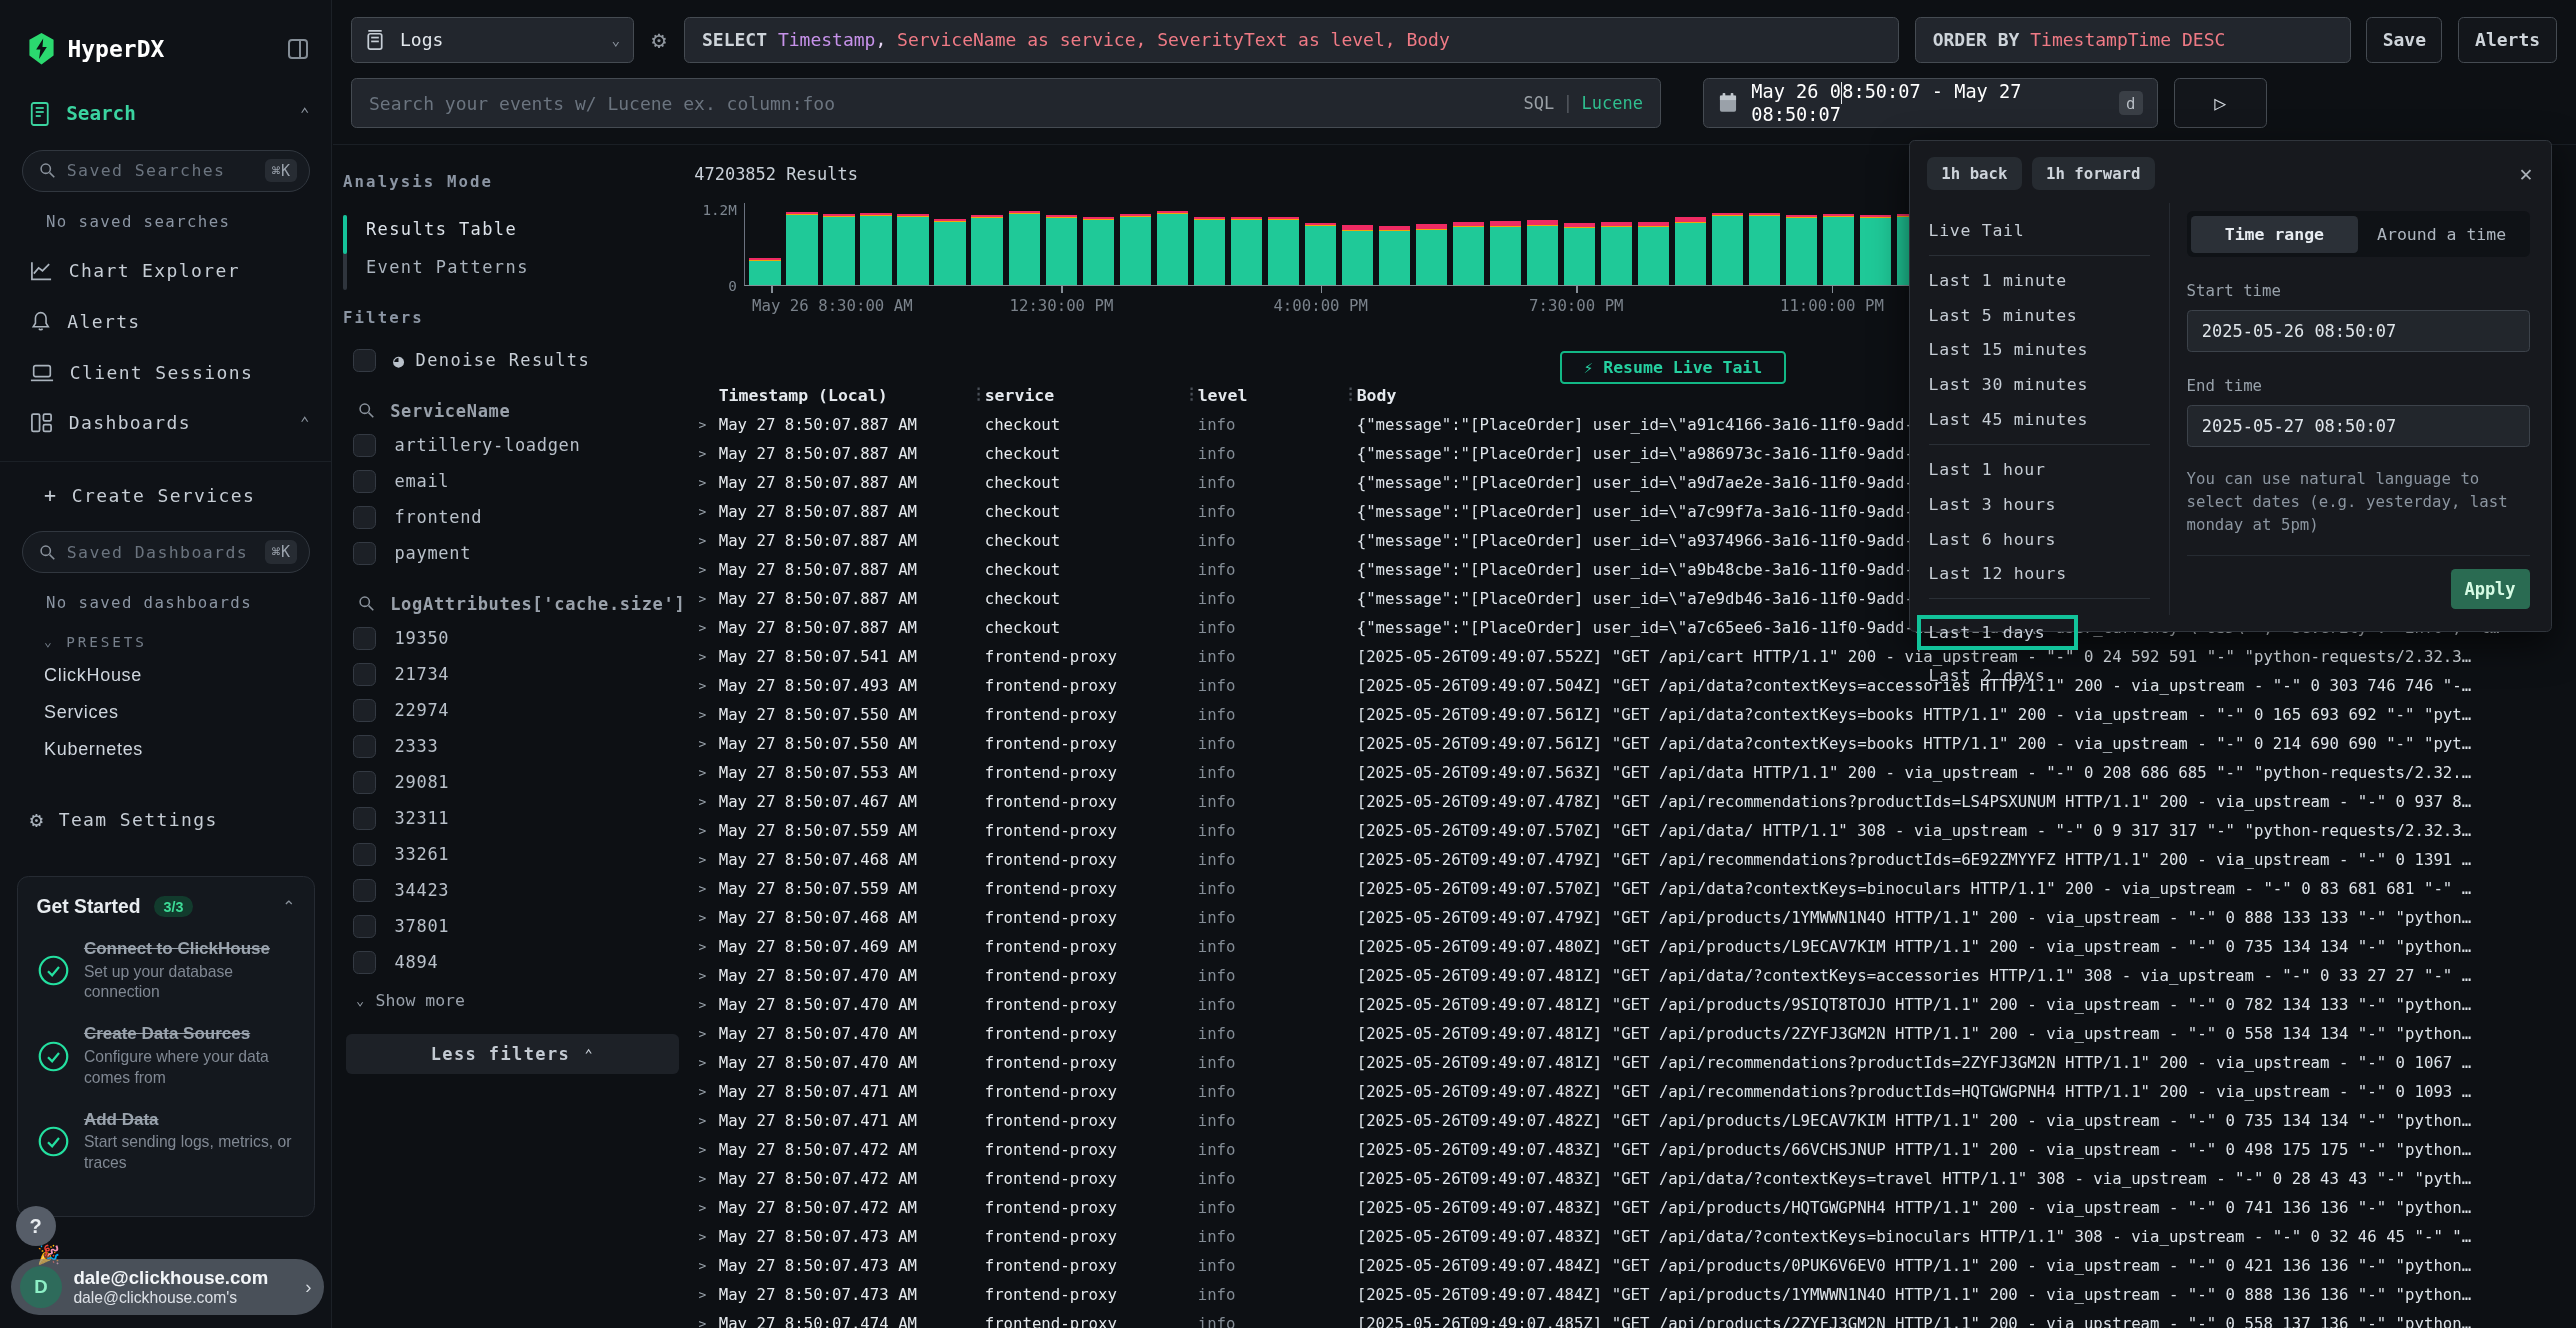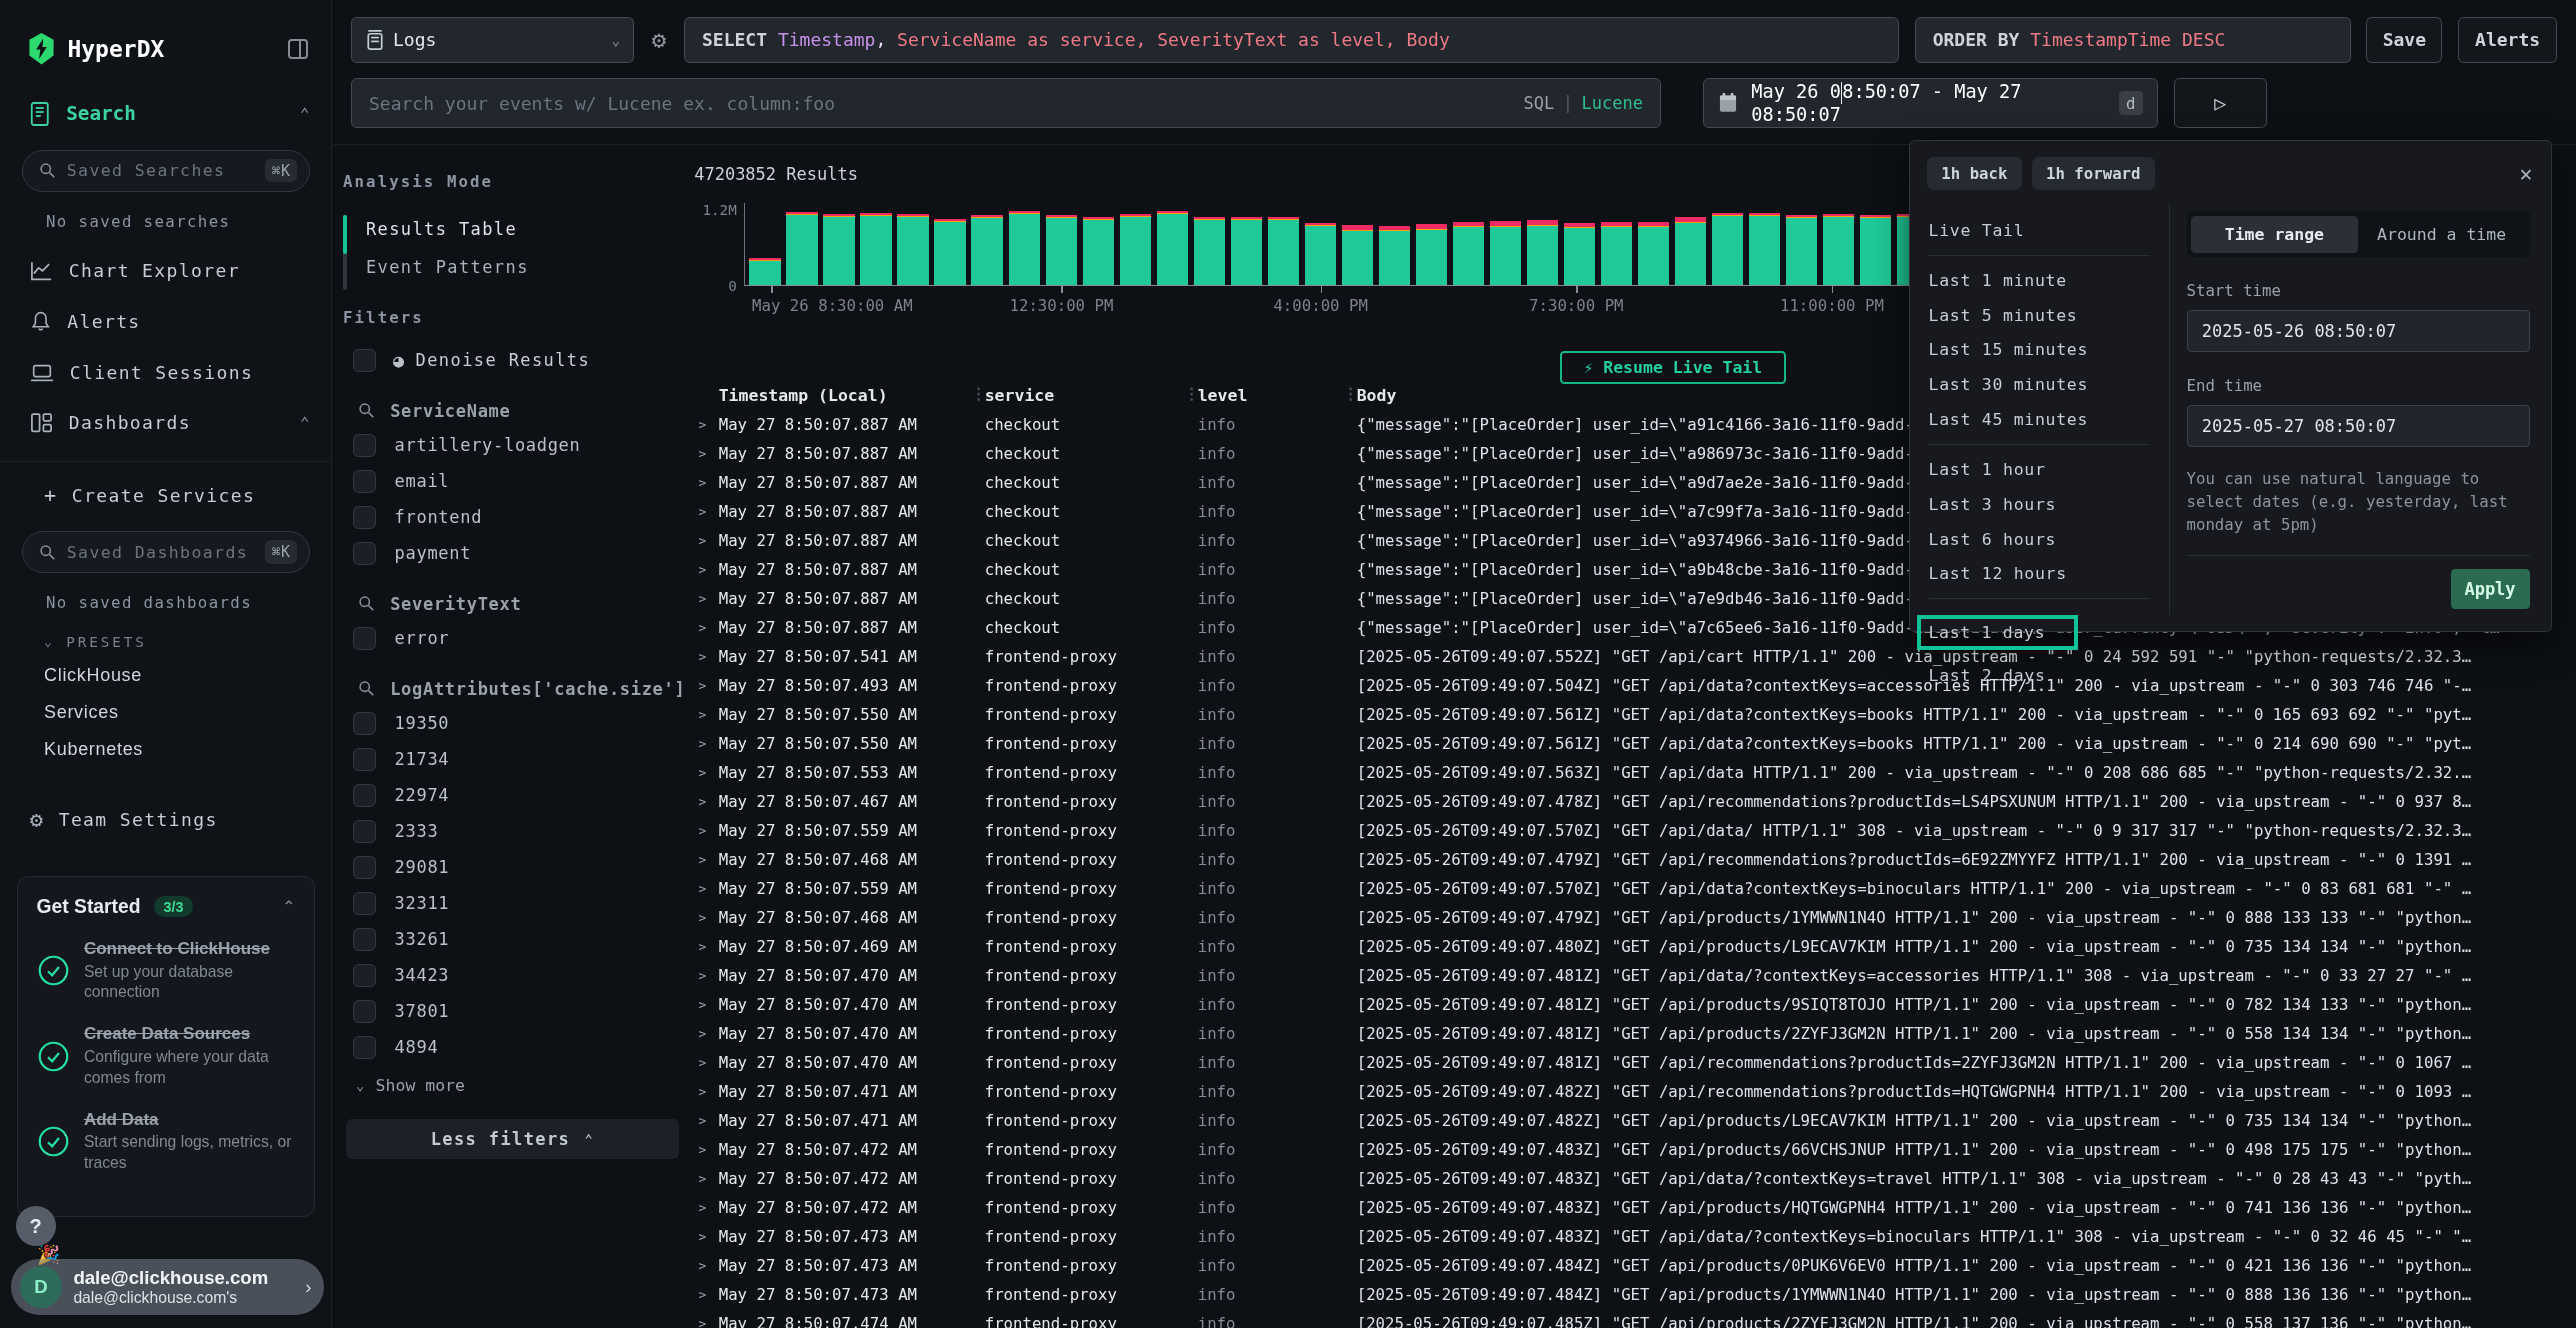--- a/index.html
+++ b/index.html
@@ -61,21 +61,21 @@
 
   
   #topbar { position:absolute; left:333px; top:0; width:2243px; height:145px; background:#0d1014;
      border-bottom:1.4px solid #1a1f25; }
   .tb-row { position:absolute; display:flex; align-items:center; }
   #tb1 { left:18px; top:16.5px; height:46px; }
   #tb2 { left:18px; top:78px; height:50px; }
   .box { background:#22262d; border:1.4px solid #454b52; border-radius:5.7px; height:100%;
      display:flex; align-items:center; }
   #source-select { width:283px; padding:0 13px; }
-  #source-select .lbl { font-size:18px; color:#e2e7ec; margin-left:8px; flex:1; }
+  #source-select .lbl { font-size:18px; color:#e2e7ec; margin-left:15px; flex:1; }
   #source-select .chev { color:#8a929c; font-size:14.3px; }
   #gear-btn { width:50px; display:flex; justify-content:center; font-size:24px; color:#8f969e; }
   #sql-editor { width:1215px; padding:0 17px; font-size:18px; white-space:nowrap; overflow:hidden; }
   #order-editor { margin-left:15.7px; width:436px; padding:0 17px; font-size:18px; white-space:nowrap; }
   .kw { color:#ced4da; font-weight:bold; }
   .fld-purple { color:#c792ea; }
   .fld-red { color:#ef7a85; }
   .comma { color:#e8d7f5; }
   .tb-btn { margin-left:15.7px; border:1.4px solid #454b52; border-radius:5.7px; height:46px;
      display:flex; align-items:center; justify-content:center; font-size:18px; font-weight:bold;
@@ -457,35 +457,20 @@
         </div>
       </div>
       <div class="fgroup">
         <div class="fgroup-hdr">
           <div>
             <svg width="18.6" height="18.6" viewBox="0 0 24 24" fill="none" stroke="#8a929c" stroke-width="2">
               <circle cx="10" cy="10" r="6"></circle>
               <line x1="15" y1="15" x2="21" y2="21"></line>
             </svg>
           </div>
-          <div class="name">SeverityText</div>
-        </div>
-        <div class="fopt">
-          <div class="chk"></div>
-          <div class="lbl">error</div>
-        </div>
-      </div>
-      <div class="fgroup">
-        <div class="fgroup-hdr">
-          <div>
-            <svg width="18.6" height="18.6" viewBox="0 0 24 24" fill="none" stroke="#8a929c" stroke-width="2">
-              <circle cx="10" cy="10" r="6"></circle>
-              <line x1="15" y1="15" x2="21" y2="21"></line>
-            </svg>
-          </div>
           <div class="name">LogAttributes['cache.size']</div>
         </div>
         <div class="fopt">
           <div class="chk"></div>
           <div class="lbl">19350</div>
         </div>
         <div class="fopt">
           <div class="chk"></div>
           <div class="lbl">21734</div>
         </div>

